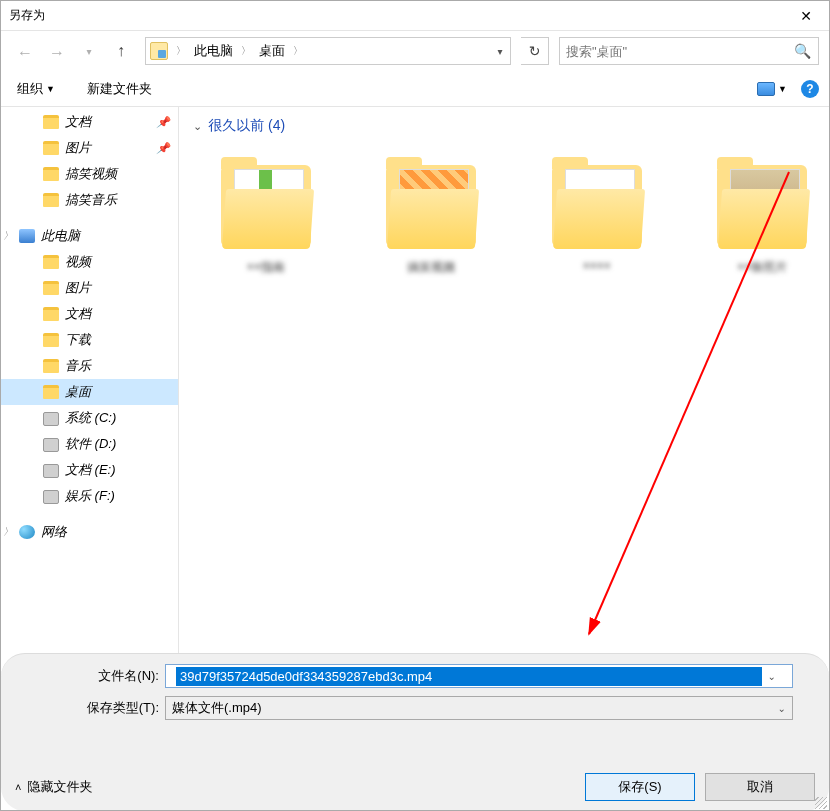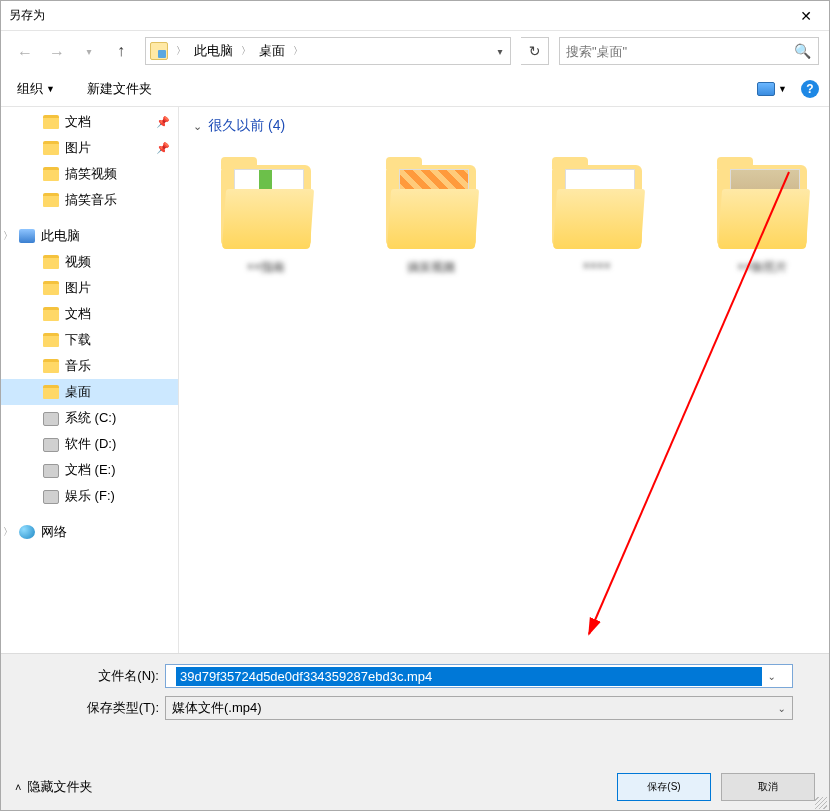--- a/index.html
+++ b/index.html
@@ -30,21 +30,21 @@
 .toolbar { height: 36px; border-bottom: 1px solid #e5e5e5; display: flex; align-items: center; padding: 0 10px; }
 .toolbar .tbtn { font-size: 13px; padding: 4px 6px; display:flex; align-items:center; gap:3px;}
 .toolbar .tbtn .caret { font-size: 9px; }
 .toolbar .right { margin-left: auto; display:flex; align-items:center; gap:14px;}
 .toolbar .viewico { width:18px; height:14px; background: linear-gradient(#6bb7ff,#3a8de0); border:1px solid #2a6cb0; border-radius:2px;}
 .toolbar .help { width: 18px; height: 18px; border-radius: 50%; background: #1e88e5; color: #fff; display:flex; align-items:center; justify-content:center; font-size:12px; font-weight:bold;}
 
 
 .mainarea { display: flex; height: 546px; }
 .sidebar { width: 178px; border-right: 1px solid #e5e5e5; overflow: hidden; padding-top: 2px; }
-.sidebar .item { display: flex; align-items: center; height: 26px; padding-left: 34px; font-size: 13px; gap: 6px; white-space: nowrap; position: relative;}
+.sidebar .item { display: flex; align-items: center; height: 26px; padding-left: 34px; font-size: 13px; gap: 6px; white-space: nowrap; position: relative; font-style: italic;}
 .sidebar .item.level0 { padding-left: 18px; }
 .sidebar .item.level2 { padding-left: 42px; }
 .sidebar .item.selected { background: #cce8ff; }
 .sidebar .item .ico { width: 16px; height: 14px; display:inline-block; }
 .ico-folder { background: #ffd867; border-radius: 2px 2px 1px 1px; border-top: 3px solid #f5c23d; }
 .ico-pin { color:#888; font-size:11px; margin-left:auto; margin-right:8px;}
 .ico-pc { background: linear-gradient(#8fc5ff,#3a7fd0); border-radius:2px;}
 .ico-drive { width:16px; height:10px; background:#d0d0d0; border:1px solid #999; border-radius:2px; margin-top:2px;}
 .ico-net { width:16px; height:14px; background: radial-gradient(circle at 30% 30%, #8fdcff, #1e88c5); border-radius:50%;}
 .sidebar .expand { position:absolute; left:4px; font-size:10px; color:#666;}
@@ -67,33 +67,33 @@
 .fc-green { background: linear-gradient(90deg,#fff 0 35%, #6cc04a 35% 55%, #fff 55%); }
 .fc-zip { background: repeating-linear-gradient(45deg,#ff9a3c 0 6px,#ffcb7a 6px 12px);}
 .fc-pdf { background:#fff; display:flex; align-items:center; justify-content:center;}
 .fc-pdf::after{ content:"PDF"; background:#d73030; color:#fff; padding:4px 6px; font-size:11px; font-weight:bold; border-radius:3px;}
 .fc-img { background: linear-gradient(#d8c8a0,#bfa070); }
 
 
 .arrow-svg { position:absolute; left:0; top:0; pointer-events:none; }
 
 
-.bottompanel { background: #f0f0f0; border-top: 1px solid #dcdcdc; padding: 10px 14px 6px 14px; height: 158px; position: relative;}
+.bottompanel { background: #f0f0f0; border-top: 1px solid #dcdcdc; padding: 10px 14px 6px 14px; height: 158px; position: relative; border-radius: 24px;}
 .formrow { display:flex; align-items:center; margin-bottom: 8px;}
 .formrow label { width: 150px; text-align:right; font-size:13px; padding-right:6px;}
 .formrow .field { flex:1; margin-right: 22px;}
 .formrow .combo { width:100%; height:24px; border:1px solid #a9a9a9; background:#efefef; display:flex; align-items:center; padding:0 6px; font-size:13px; justify-content:space-between;}
 .formrow .combo .caret{ font-size:10px; color:#555;}
 .filename-selected { background: #0078d7; color: #fff; padding: 1px 0;}
 
 .bottombar { position:absolute; bottom:10px; left:14px; right:14px; display:flex; align-items:center;}
 .hide-folders { font-size:13px; display:flex; align-items:center; gap:6px;}
 .hide-folders .caret { font-size:11px;}
 .btnrow { margin-left:auto; display:flex; gap:10px;}
-.winbtn { width:94px; height:28px; border:1px solid #adadad; background:#e1e1e1; font-size:10px; display:flex; align-items:center; justify-content:center;}
+.winbtn { width:110px; height:28px; border:1px solid #adadad; background:#e1e1e1; font-size:13px; display:flex; align-items:center; justify-content:center;}
 .winbtn.primary { border:1px solid #0078d7; background:#e5f1fb;}
 .resize-grip { position:absolute; right:2px; bottom:2px; width:12px; height:12px; background: repeating-linear-gradient(135deg, transparent 0 2px, #bbb 2px 3px);}
 
 ::selection { background:#0078d7; color:#fff;}
 </style>
 </head>
 <body>
 
 <div class="titlebar">
   <div class="title">另存为</div>

